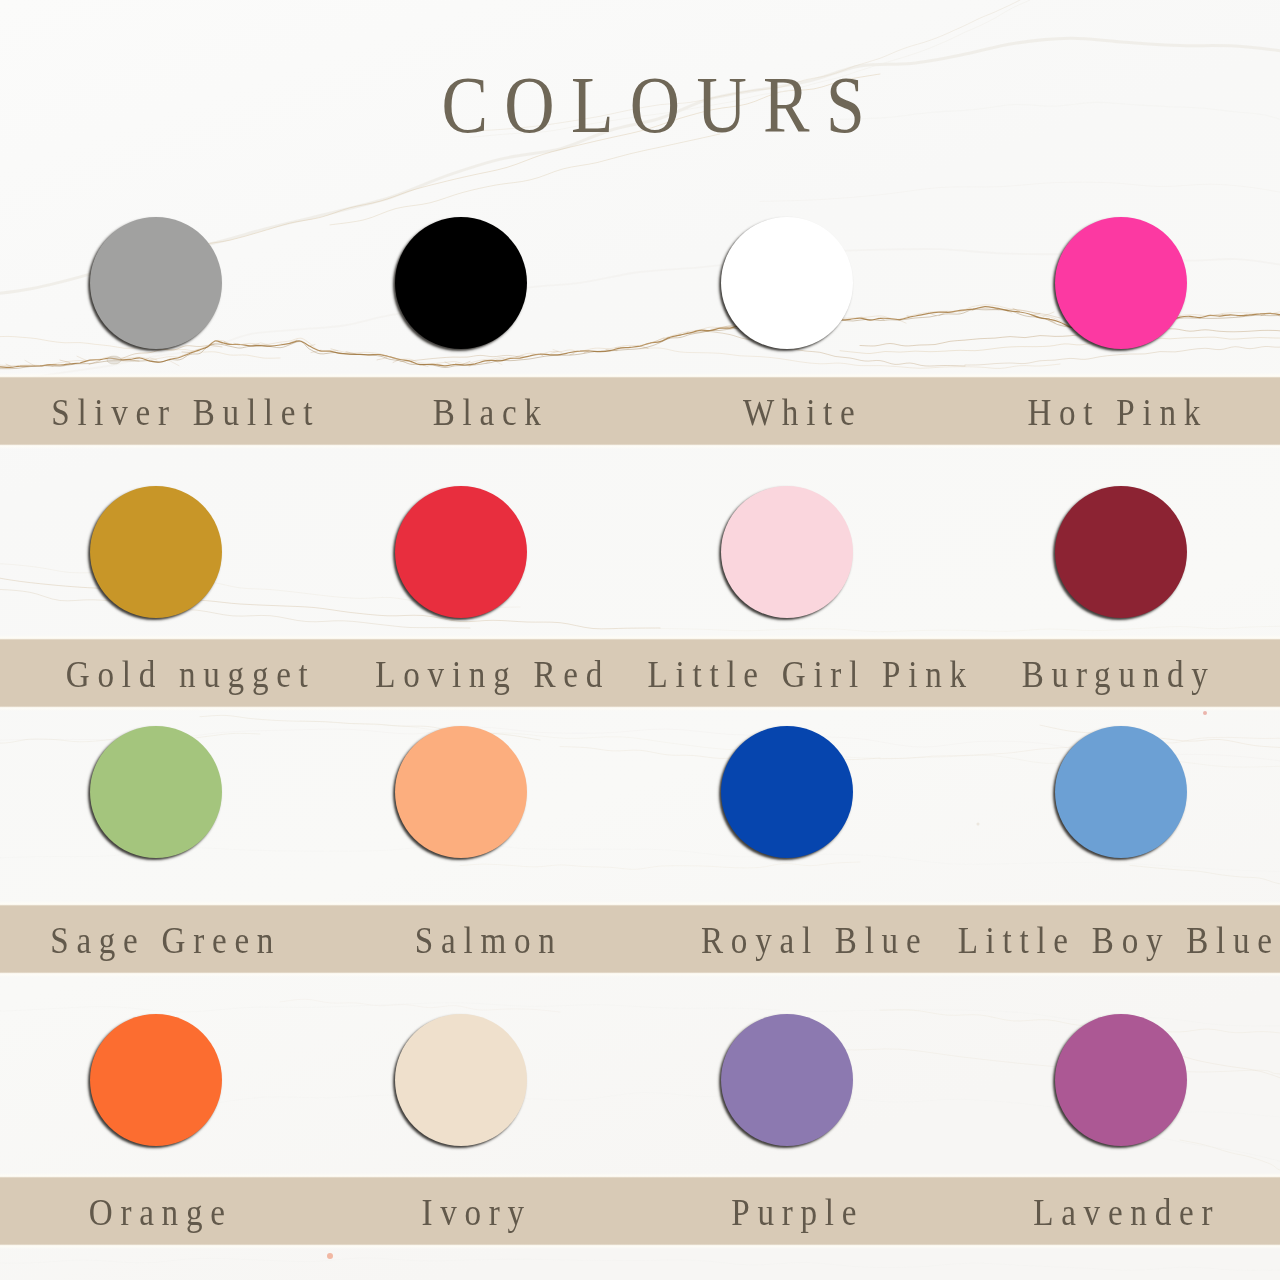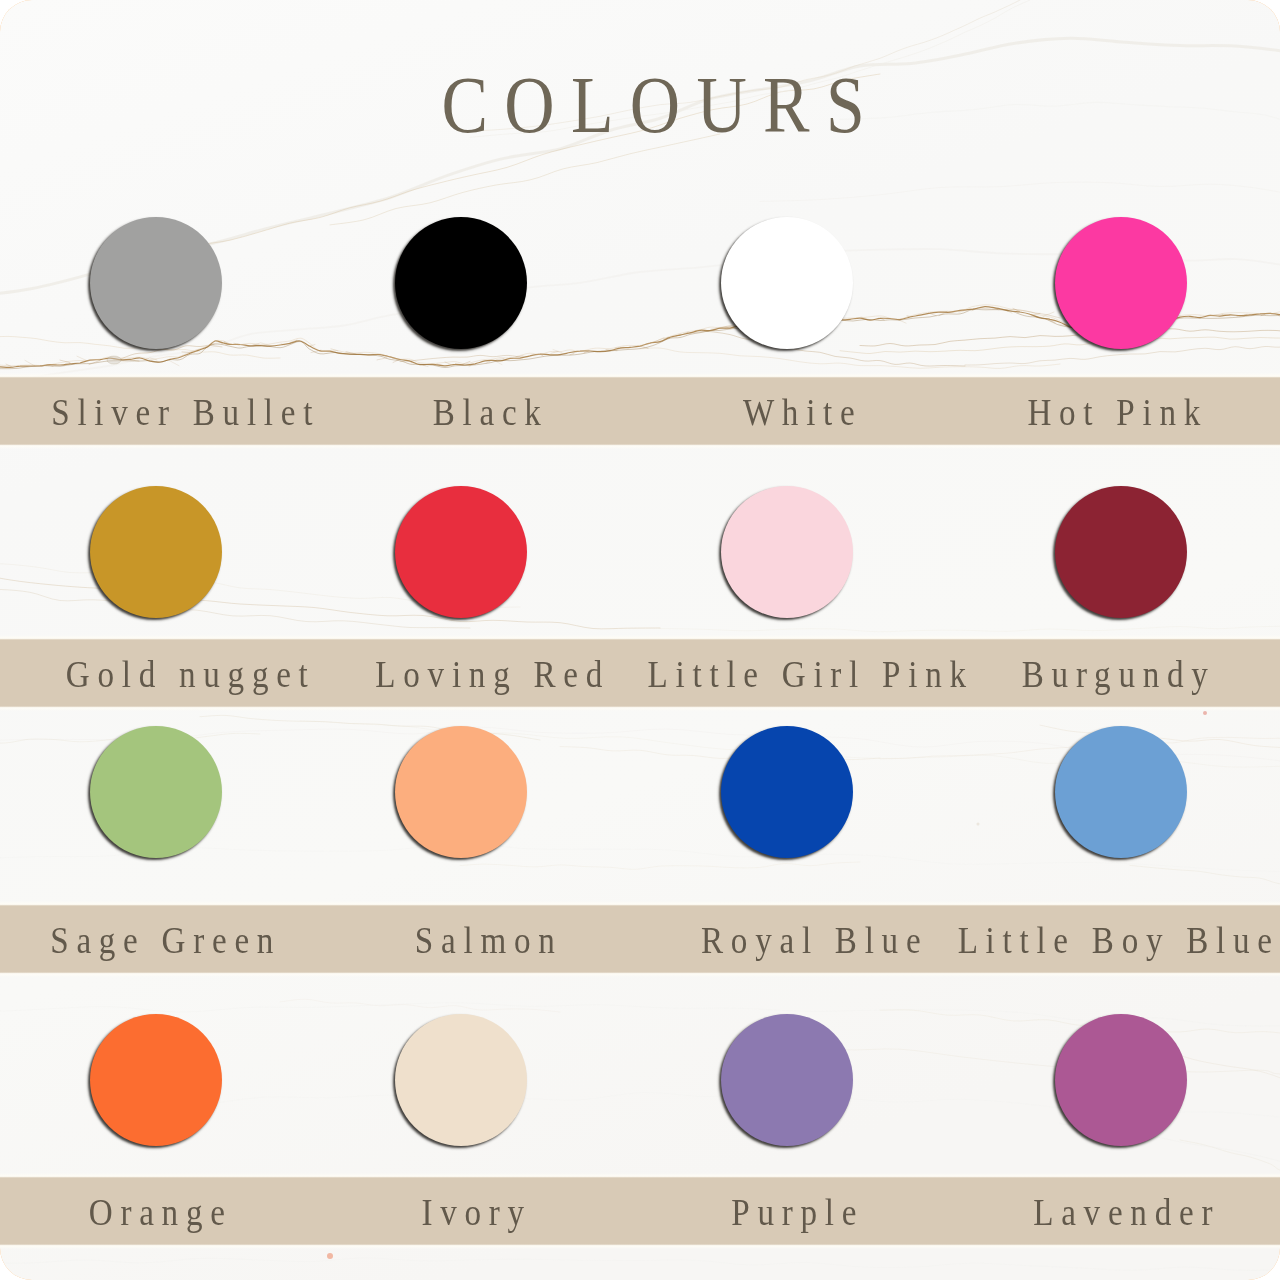--- a/index.html
+++ b/index.html
@@ -1,19 +1,19 @@
 <!DOCTYPE html>
 <html><head>
 <meta charset="utf-8">
 <title>Colours</title>
 <style>
   html,body{margin:0;padding:0;}
   body{width:1280px;height:1280px;overflow:hidden;background:#ffffff;
        font-family:"Liberation Serif",serif;}
-  #page{position:relative;width:1280px;height:1280px;overflow:hidden;background:#fdba74;border-radius:32px;}
+  #page{position:relative;width:1280px;height:1280px;overflow:hidden;background:#fdba74;}
   .bg{position:absolute;left:0;top:0;width:1280px;height:1280px;}
   .title{position:absolute;left:4px;width:1280px;top:105px;text-align:center;
          color:#6d6555;font-size:81px;line-height:0;letter-spacing:19px;
          font-weight:400;text-indent:19px;}
   .title span{display:inline-block;transform:scaleX(0.86);transform-origin:center;}
   .band{position:absolute;left:0;width:1280px;background:#d8cab6;}
   .band::before{content:"";position:absolute;left:0;top:-4px;width:1280px;height:7px;
        background:linear-gradient(to bottom,rgba(255,253,246,0) 0%,rgba(255,253,246,0.95) 45%,rgba(216,202,182,0.55) 72%,rgba(216,202,182,1) 100%);}
   .band::after{content:"";position:absolute;left:0;bottom:-4px;width:1280px;height:7px;
        background:linear-gradient(to top,rgba(255,253,246,0) 0%,rgba(255,253,246,0.95) 45%,rgba(216,202,182,0.55) 72%,rgba(216,202,182,1) 100%);}

